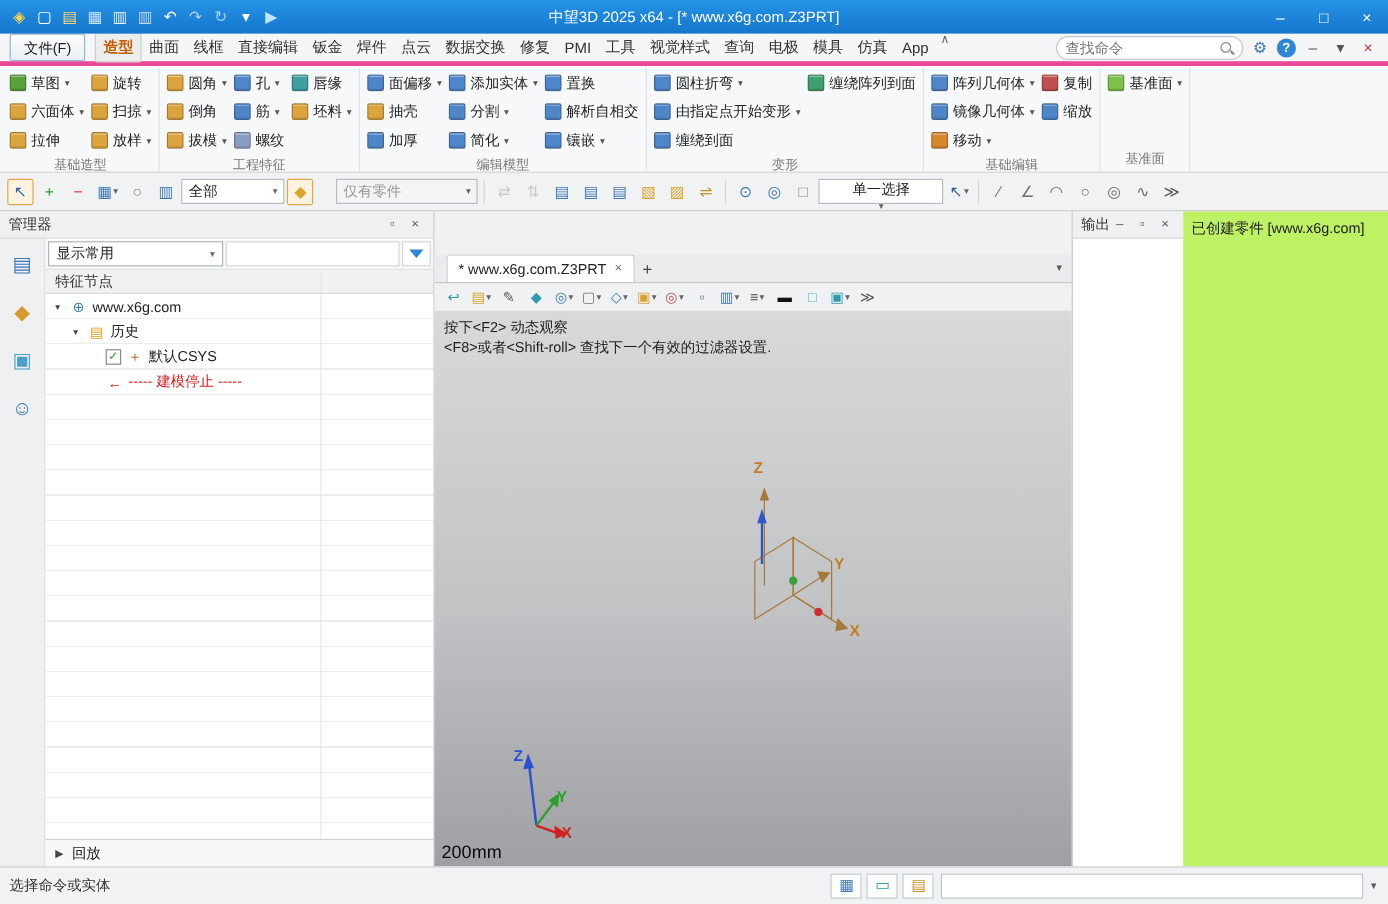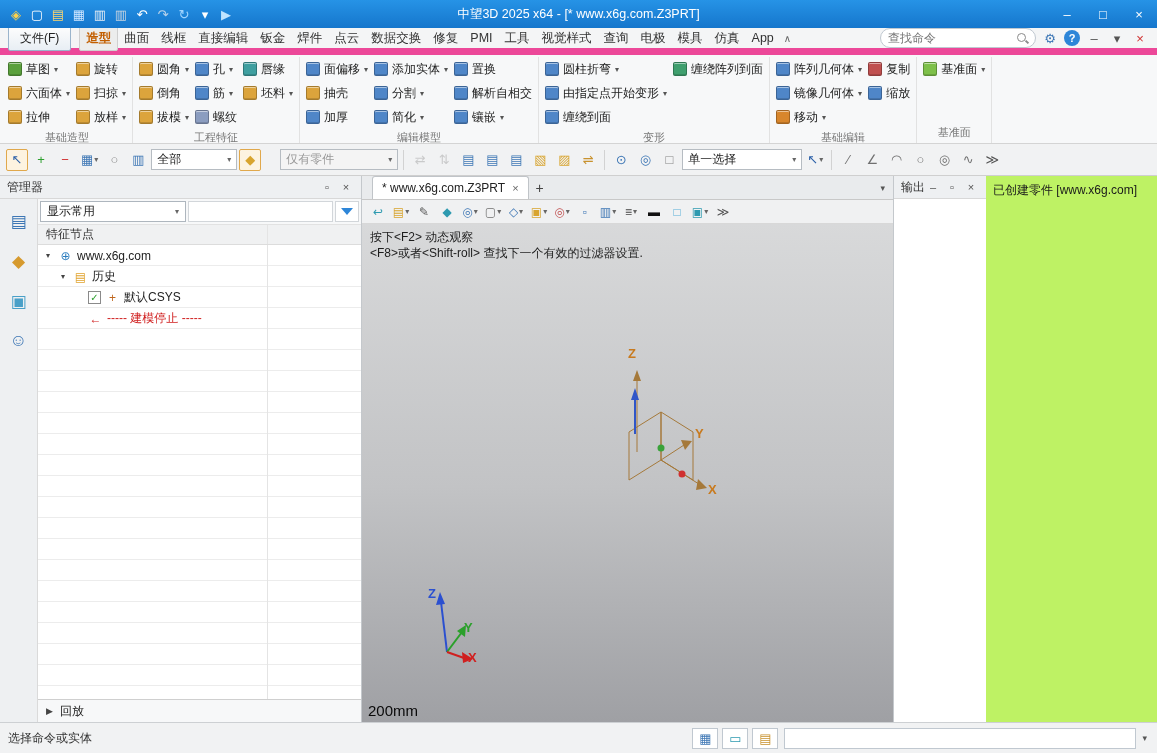--- a/index.html
+++ b/index.html
@@ -8,21 +8,21 @@
 
 
 .titlebar{position:absolute;left:0;top:0;right:0;height:28px;background:linear-gradient(#2693e6,#1576cc);display:flex;align-items:center;color:#fff;z-index:20;}
 .qat{display:flex;align-items:center;gap:1px;padding-left:6px;}
 .tb-ico{width:20px;height:22px;display:flex;align-items:center;justify-content:center;font-size:13px;}
 .tb-title{position:absolute;left:0;right:0;text-align:center;font-size:12.5px;pointer-events:none;}
 .win-controls{margin-left:auto;display:flex;}
 .win-btn{width:36px;height:28px;display:flex;align-items:center;justify-content:center;font-size:13px;}
 
 
-.menubar{position:absolute;top:28px;left:0;right:0;height:27px;background:#f4f5f6;display:flex;align-items:center;border-bottom:7px solid #ec4899;padding:0 8px;z-index:19;}
+.menubar{position:absolute;top:28px;left:0;right:0;height:27px;background:#f4f5f6;display:flex;border-bottom:4px solid #ec4899;padding:0 8px;z-index:19;}
 .file-btn{border:1px solid #9ab4cc;background:linear-gradient(#fdfdfd,#e8eef4);padding:3px 11px;margin-right:8px;border-radius:2px;white-space:nowrap;}
 .menu-tabs{display:flex;align-items:center;}
 .mtab{padding:4px 6px;color:#333;white-space:nowrap;font-size:12.5px;}
 .mtab.active{color:#c25e00;font-weight:bold;background:#eceded;border:1px solid #cfcfcf;border-radius:2px;padding:3px 6px;}
 .ribbon-fold{margin-left:4px;color:#666;font-size:10px;}
 .menu-right{margin-left:auto;display:flex;align-items:center;gap:5px;}
 .search-box{width:156px;height:20px;border:1px solid #c0c8d0;background:#fff;border-radius:10px;display:flex;align-items:center;padding:0 7px;gap:4px;}
 .search-box input{border:none;outline:none;flex:1;font-size:12px;font-family:inherit;background:transparent;color:#444;min-width:0;}
 .mag{width:12px;height:12px;position:relative;flex:none;}
 .mag::before{content:"";position:absolute;left:1px;top:1px;width:7px;height:7px;border:1.5px solid #8a8a8a;border-radius:50%;}
@@ -72,21 +72,21 @@
 .trow{height:21px;display:flex;align-items:center;gap:4px;font-size:12px;position:relative;z-index:1;}
 .texp{width:12px;font-size:8px;color:#444;text-align:center;flex:none;}
 .tchk{width:13px;height:13px;border:1px solid #8a8a8a;background:#fff;color:#2ea02e;font-size:10px;line-height:11px;text-align:center;font-weight:bold;flex:none;}
 .tico{width:15px;text-align:center;font-size:12px;flex:none;}
 .tlbl{white-space:nowrap;}
 .tree-footer{height:23px;border-top:1px solid #cfcfcf;background:#f7f8f9;display:flex;align-items:center;padding:0 8px;gap:7px;flex:none;}
 .tree-footer .play{font-size:9px;color:#444;}
 
 
 .center{flex:1;display:flex;flex-direction:column;min-width:0;}
-.tabbar{height:24px;background:#e9ebed;border-bottom:1px solid #c8c8c8;display:flex;align-items:flex-end;padding-left:10px;flex:none;}
+.tabbar{height:24px;background:#e9ebed;border-bottom:1px solid #c8c8c8;display:flex;align-items:flex-end;padding-left:10px;flex:none;margin-top:36px;}
 .doc-tab{height:23px;background:#fff;border:1px solid #c0c4c8;border-bottom:none;display:flex;align-items:center;gap:7px;padding:0 9px;border-radius:3px 3px 0 0;}
 .doc-tab .close{color:#666;font-size:11px;}
 .tab-add{width:22px;height:22px;display:flex;align-items:center;justify-content:center;font-size:14px;color:#444;align-self:center;}
 .tab-overflow{margin-left:auto;margin-right:8px;align-self:center;font-size:9px;color:#555;}
 .canvas{flex:1;position:relative;background:linear-gradient(180deg,#dadbdc 0%,#c2c3c5 55%,#9fa0a4 100%);overflow:hidden;min-height:0;}
 .canvas-toolbar{position:absolute;top:0;left:0;right:0;height:24px;background:#f0f1f2;border-bottom:1px solid #d8d8d8;display:flex;align-items:center;padding:0 6px;gap:3px;z-index:3;}
 .ctb{min-width:20px;height:20px;display:flex;align-items:center;justify-content:center;font-size:12px;gap:1px;}
 .hint{position:absolute;left:8px;font-size:12px;color:#1d1d1d;z-index:2;}
 .hint1{top:29px;}
 .hint2{top:45px;}
@@ -440,21 +440,21 @@
     <span class="vsep"></span>
     <span class="tbtn">
       <span style="color: rgb(62, 119, 181);">⊙</span>
     </span>
     <span class="tbtn">
       <span style="color: rgb(62, 119, 181);">◎</span>
     </span>
     <span class="tbtn">
       <span style="color: rgb(136, 136, 136);">□</span>
     </span>
-    <span class="tsel" style="width: 120px;">
+    <span class="tsel" style="width: 104px; flex-direction: column;">
       <span>单一选择</span>
       <span class="car">▾</span>
     </span>
     <span class="tbtn">
       <span style="color: rgb(42, 95, 168);">↖</span>
       <span class="car">▾</span>
     </span>
     <span class="vsep"></span>
     <span class="tbtn">
       <span style="color: rgb(112, 112, 112);">∕</span>

